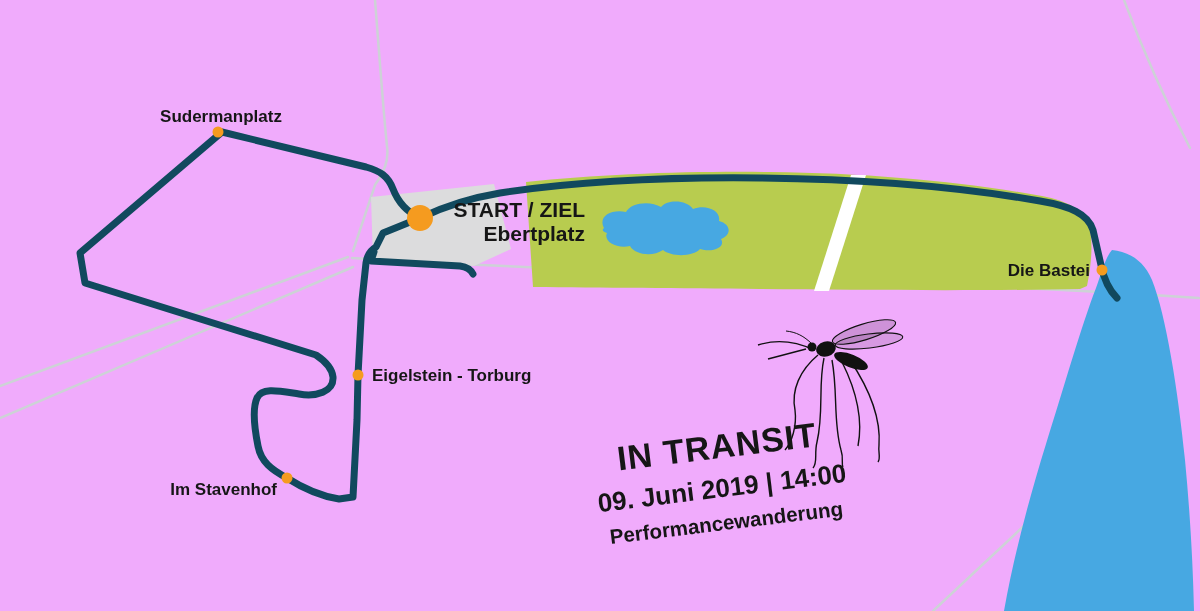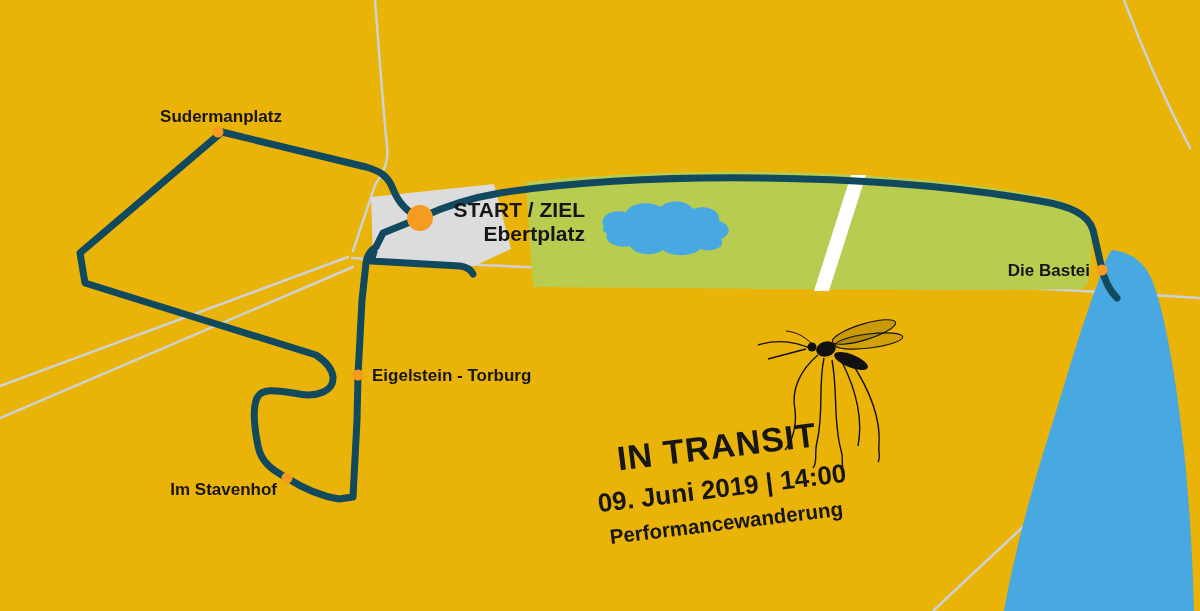--- a/index.html
+++ b/index.html
@@ -1,20 +1,20 @@
 <!DOCTYPE html>
 <html><head>
 <meta charset="utf-8">
 <style>
   html, body { margin: 0; padding: 0; background: #ffffff; }
   .stage {
     position: relative;
     width: 1200px;
     height: 611px;
-    background: #eab308;
+    background: #f0abfc;
     overflow: hidden;
     font-family: "Liberation Sans", sans-serif;
   }
   svg { display: block; }
   text { font-family: "Liberation Sans", sans-serif; font-weight: bold; }
   .map-label { font-size: 17px; }
   .map-label-lg { font-size: 21px; }
   .title-main { font-size: 34px; letter-spacing: 1px; }
   .title-date { font-size: 26px; }
   .title-sub  { font-size: 20.5px; }

